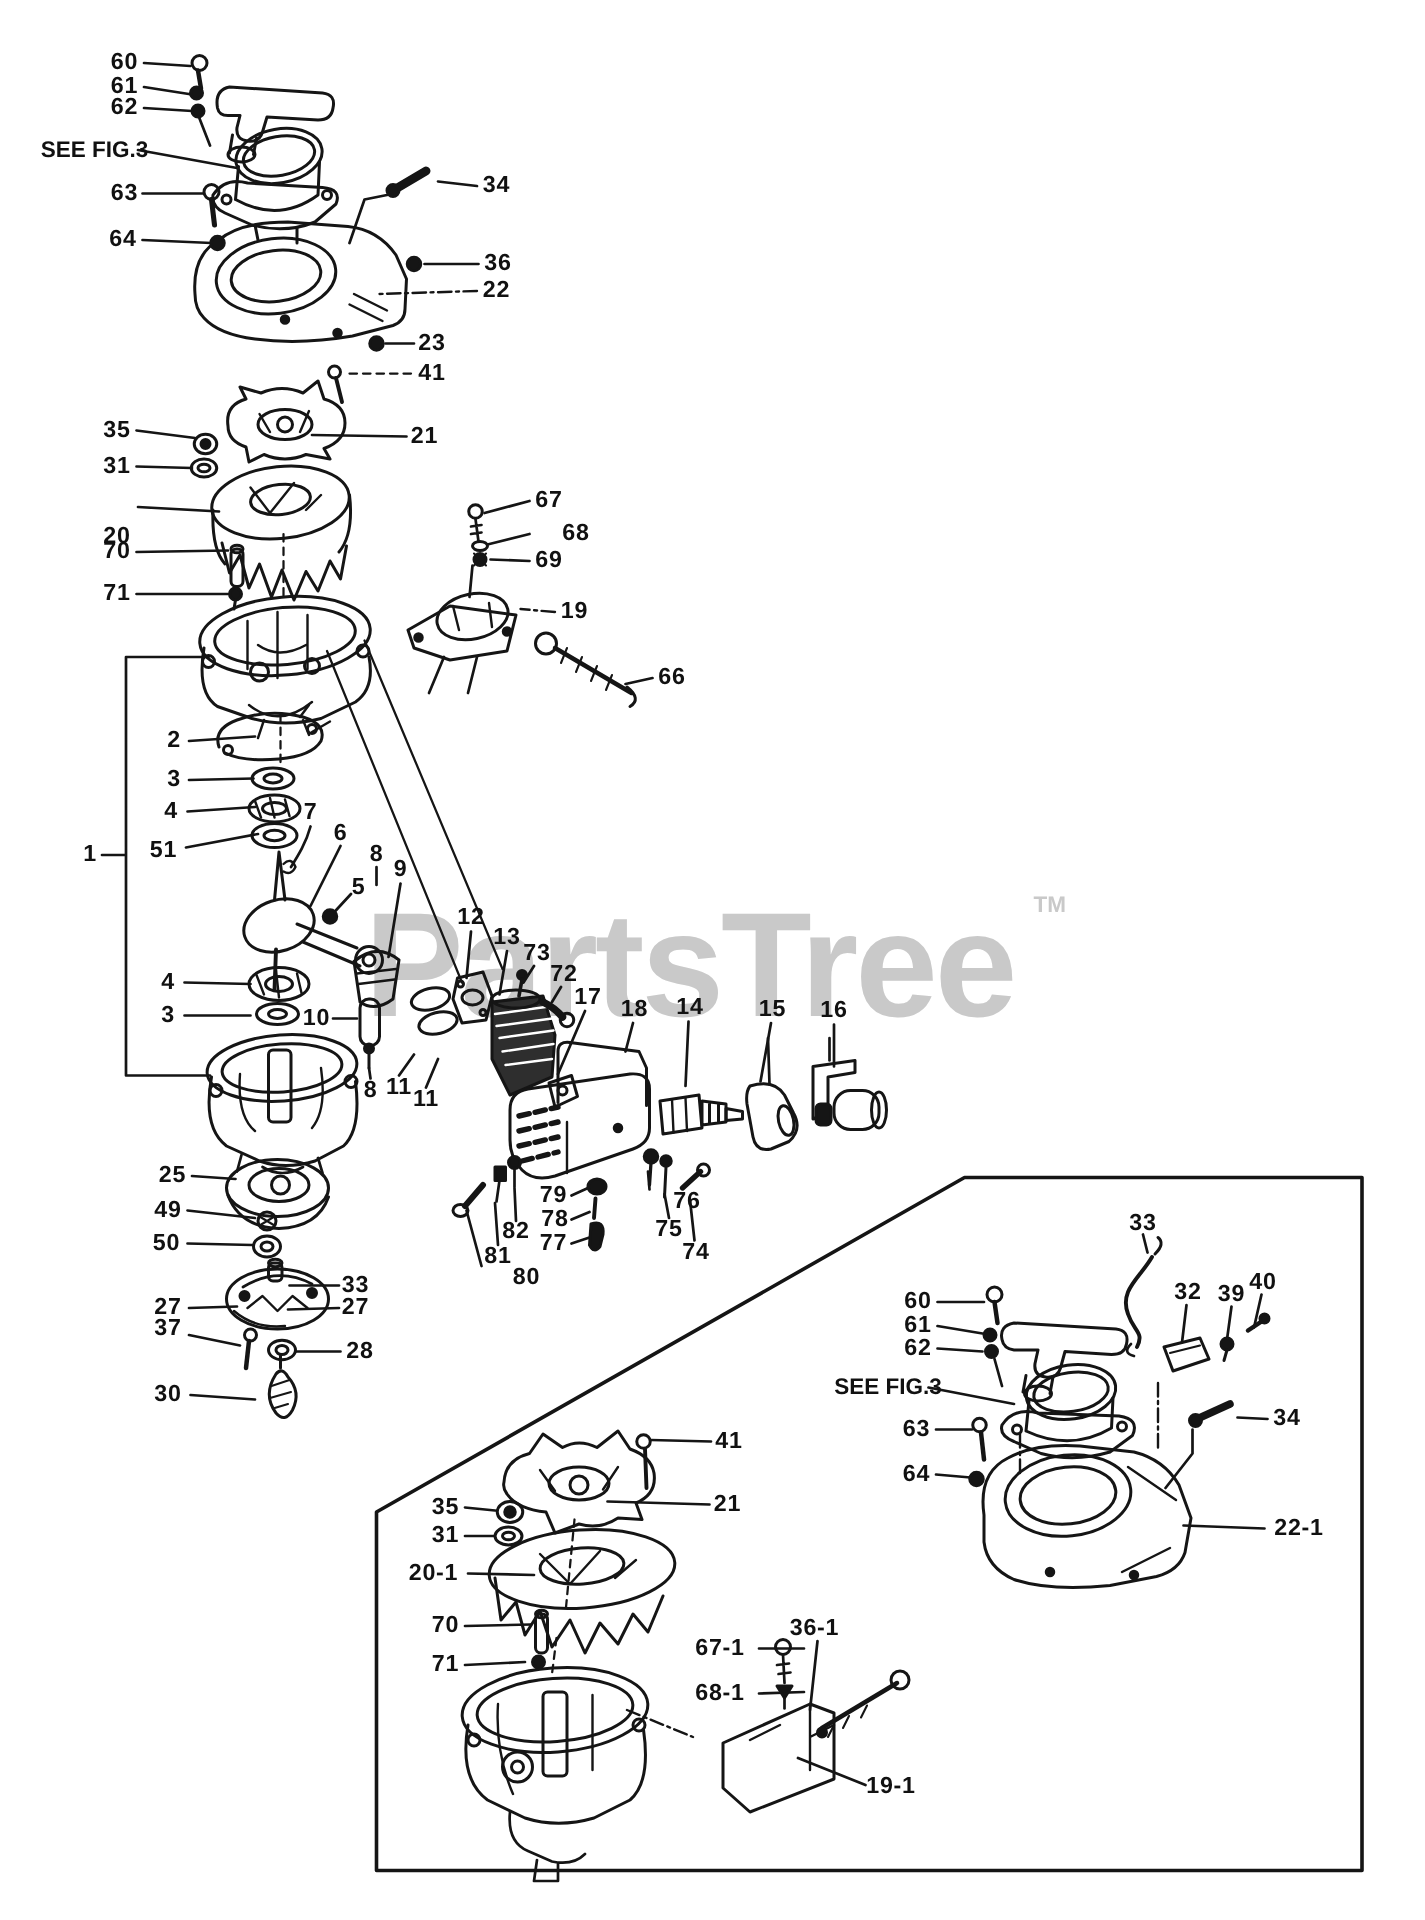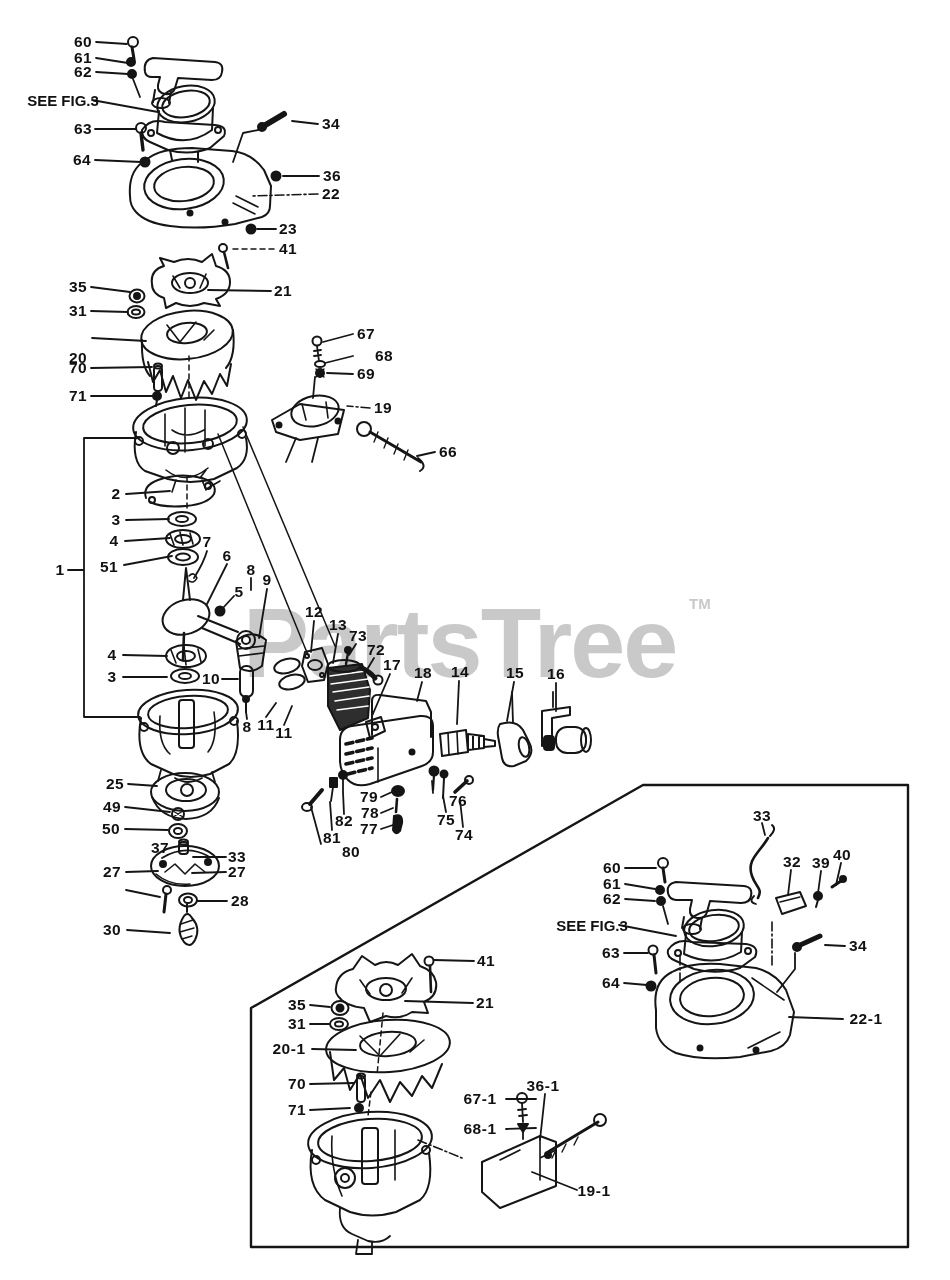--- a/index.html
+++ b/index.html
@@ -465,21 +465,21 @@
       <span class="callout" style="left: 211px; top: 679px;">10</span>
       <span class="callout" style="left: 247px; top: 727px;">8</span>
       <span class="callout" style="left: 266px; top: 725px;">11</span>
       <span class="callout" style="left: 284px; top: 733px;">11</span>
       <span class="callout" style="left: 115px; top: 784px;">25</span>
       <span class="callout" style="left: 112px; top: 807px;">49</span>
       <span class="callout" style="left: 111px; top: 829px;">50</span>
       <span class="callout" style="left: 237px; top: 857px;">33</span>
       <span class="callout" style="left: 112px; top: 872px;">27</span>
       <span class="callout" style="left: 237px; top: 872px;">27</span>
-      <span class="callout" style="left: 112px; top: 848px; margin-left: 48px;">37</span>
+      <span class="callout" style="left: 112px; top: 886px;">37</span>
       <span class="callout" style="left: 240px; top: 901px;">28</span>
       <span class="callout" style="left: 112px; top: 930px;">30</span>
       <span class="callout" style="left: 369px; top: 797px;">79</span>
       <span class="callout" style="left: 370px; top: 813px;">78</span>
       <span class="callout" style="left: 369px; top: 829px;">77</span>
       <span class="callout" style="left: 344px; top: 821px;">82</span>
       <span class="callout" style="left: 332px; top: 838px;">81</span>
       <span class="callout" style="left: 322px; top: 852px; margin-left: 29px;">80</span>
       <span class="callout" style="left: 434px; top: 801px; margin-left: 24px;">76</span>
       <span class="callout" style="left: 446px; top: 820px;">75</span>

